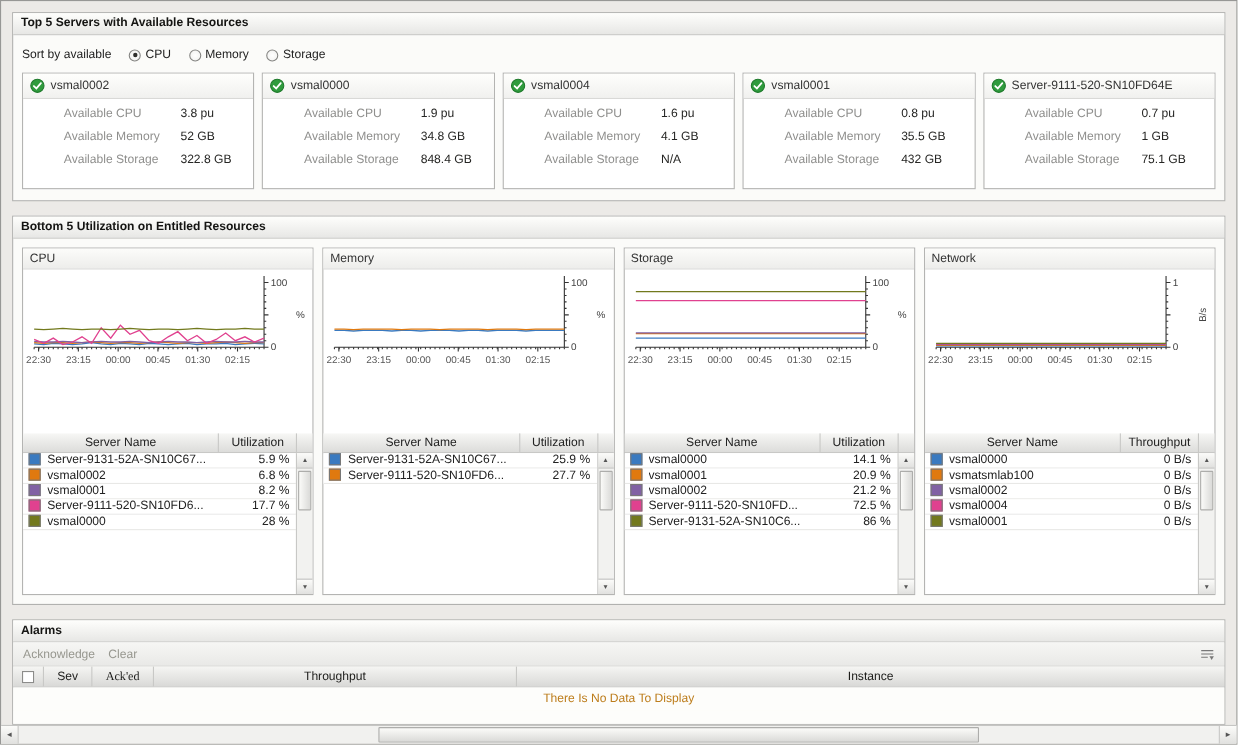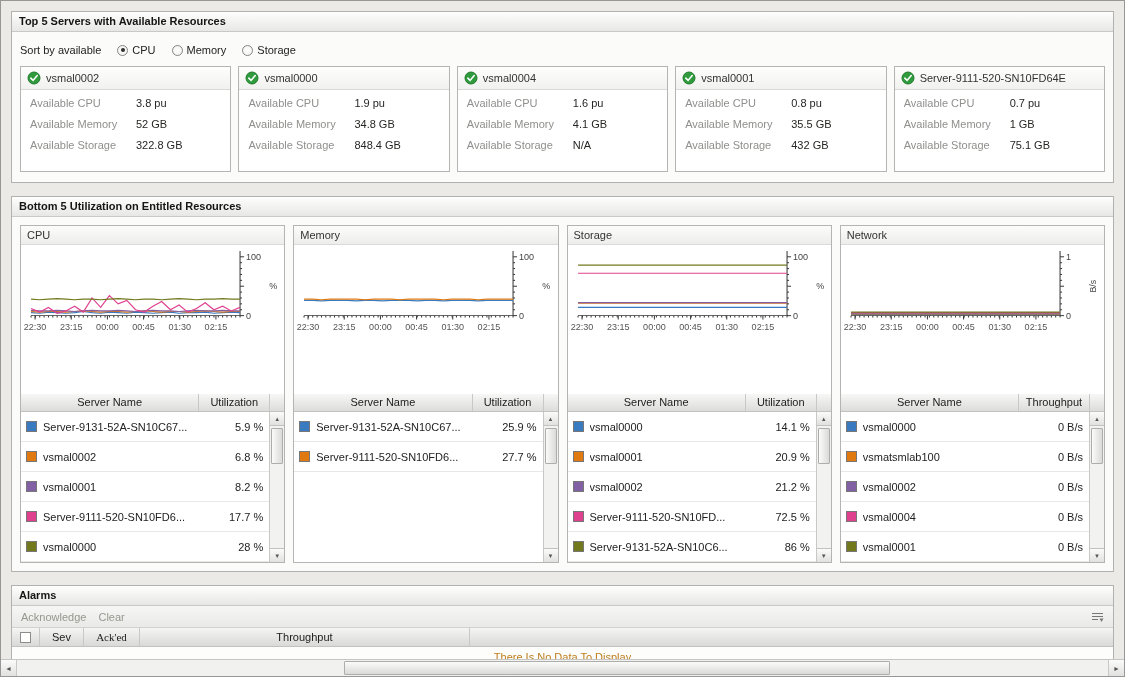--- a/index.html
+++ b/index.html
@@ -15,33 +15,33 @@
   .sort-row{display:flex;align-items:center;gap:16px;height:24px;}
   .radio{display:inline-flex;align-items:center;gap:4px;cursor:pointer;}
   .rc{width:11px;height:11px;border-radius:50%;border:1px solid #858583;background:radial-gradient(#fff,#efefed);position:relative;display:inline-block;}
   .rc.sel::after{content:"";position:absolute;left:2.5px;top:2.5px;width:4px;height:4px;background:#2f2f2d;border-radius:50%;}
   .cards{display:flex;gap:7px;margin-top:4px;}
   .card{flex:1;border:1px solid #b4b4b2;background:#fff;min-height:106px;}
   .card-header{display:flex;align-items:center;gap:5px;height:23px;padding:0 6px;border-bottom:1px solid #d9d9d7;background:linear-gradient(#fefefc,#f1f1ef);color:#333;}
   .card-body{padding:7px 9px;}
   .card-row{display:flex;margin-bottom:9px;}
   .card-row:last-child{margin-bottom:0;}
-  .card-label{width:106px;color:#8f8f8d;}
+  .card-label{width:106px;color:#8f8f8d;margin-left:28px;}
   .card-value{color:#262624;}
   .p2-body{padding:8px;display:flex;gap:8px;}
   .subpanel{flex:1;min-width:0;border:1px solid #b4b4b2;background:#fff;display:flex;flex-direction:column;}
   .subpanel-header{height:19px;line-height:18px;padding:0 6px;border-bottom:1px solid #dadad8;background:linear-gradient(#fcfcfa,#ededeb);color:#333;}
   .chart{height:102px;padding:2px 2px 0;}
   .mt-header{display:flex;height:18px;line-height:17px;background:linear-gradient(#f7f7f5,#dcdcda);border-bottom:1px solid #c2c2c0;color:#222;margin-top:47px;}
   .mh-name{flex:1;text-align:center;border-right:1px solid #c8c8c6;}
   .mh-val{width:70px;text-align:center;}
   .mh-sb{width:15px;border-left:1px solid #c8c8c6;}
   .mt-body{flex:1;display:flex;min-height:128px;}
   .mt-rows{flex:1;min-width:0;}
-  .mt-row{display:flex;align-items:center;height:30px;border-bottom:1px solid #e8e8e6;padding-left:5px;background:#fff;}
+  .mt-row{display:flex;height:14px;border-bottom:1px solid #e8e8e6;padding-left:5px;background:#fff;}
   .swatch{flex:0 0 11px;width:11px;height:11px;border:1px solid #777;margin-right:6px;}
   .mt-name{flex:1;overflow:hidden;white-space:nowrap;color:#222;}
   .mt-val{width:64px;text-align:right;padding-right:6px;color:#222;}
   .vscroll{flex:0 0 15px;border-left:1px solid #c8c8c6;background:#f2f2f0;display:flex;flex-direction:column;}
   .vs-btn{flex:0 0 14px;display:flex;align-items:center;justify-content:center;font-size:6px;color:#555;background:linear-gradient(#fbfbf9,#e1e1df);border-bottom:1px solid #c2c2c0;}
   .vs-btn.vb{border-bottom:none;border-top:1px solid #c2c2c0;}
   .vs-track{flex:1;position:relative;}
   .vs-thumb{position:absolute;left:1px;right:1px;top:2px;height:36px;border:1px solid #adadab;border-radius:1px;background:linear-gradient(90deg,#fbfbf9,#dadad8);}
   .p3-toolbar{height:22px;display:flex;align-items:center;gap:12px;padding:0 9px;background:linear-gradient(#f6f6f4,#e9e9e7);border-bottom:1px solid #d2d2d0;}
   .tbtn{color:#97978f;cursor:default;}
@@ -731,20 +731,21 @@
             </svg>
         </span>
       </div>
       <div class="alarms-header" id="alarms-header">
           <span class="ac ac0">
             <span class="cb"></span>
           </span>
           <span class="ac ac1">Sev</span>
           <span class="ac ac3">Ack'ed</span>
           <span class="ac ac4">Throughput</span>
+          <span class="ac ac5">Instance</span>
         </div>
       <div class="alarms-empty">There Is No Data To Display</div>
       <div class="alarms-space"></div>
     </section>
 
   </div>
 
   <div class="hscroll">
     <div class="hs-btn">◄</div>
     <div class="hs-track">

